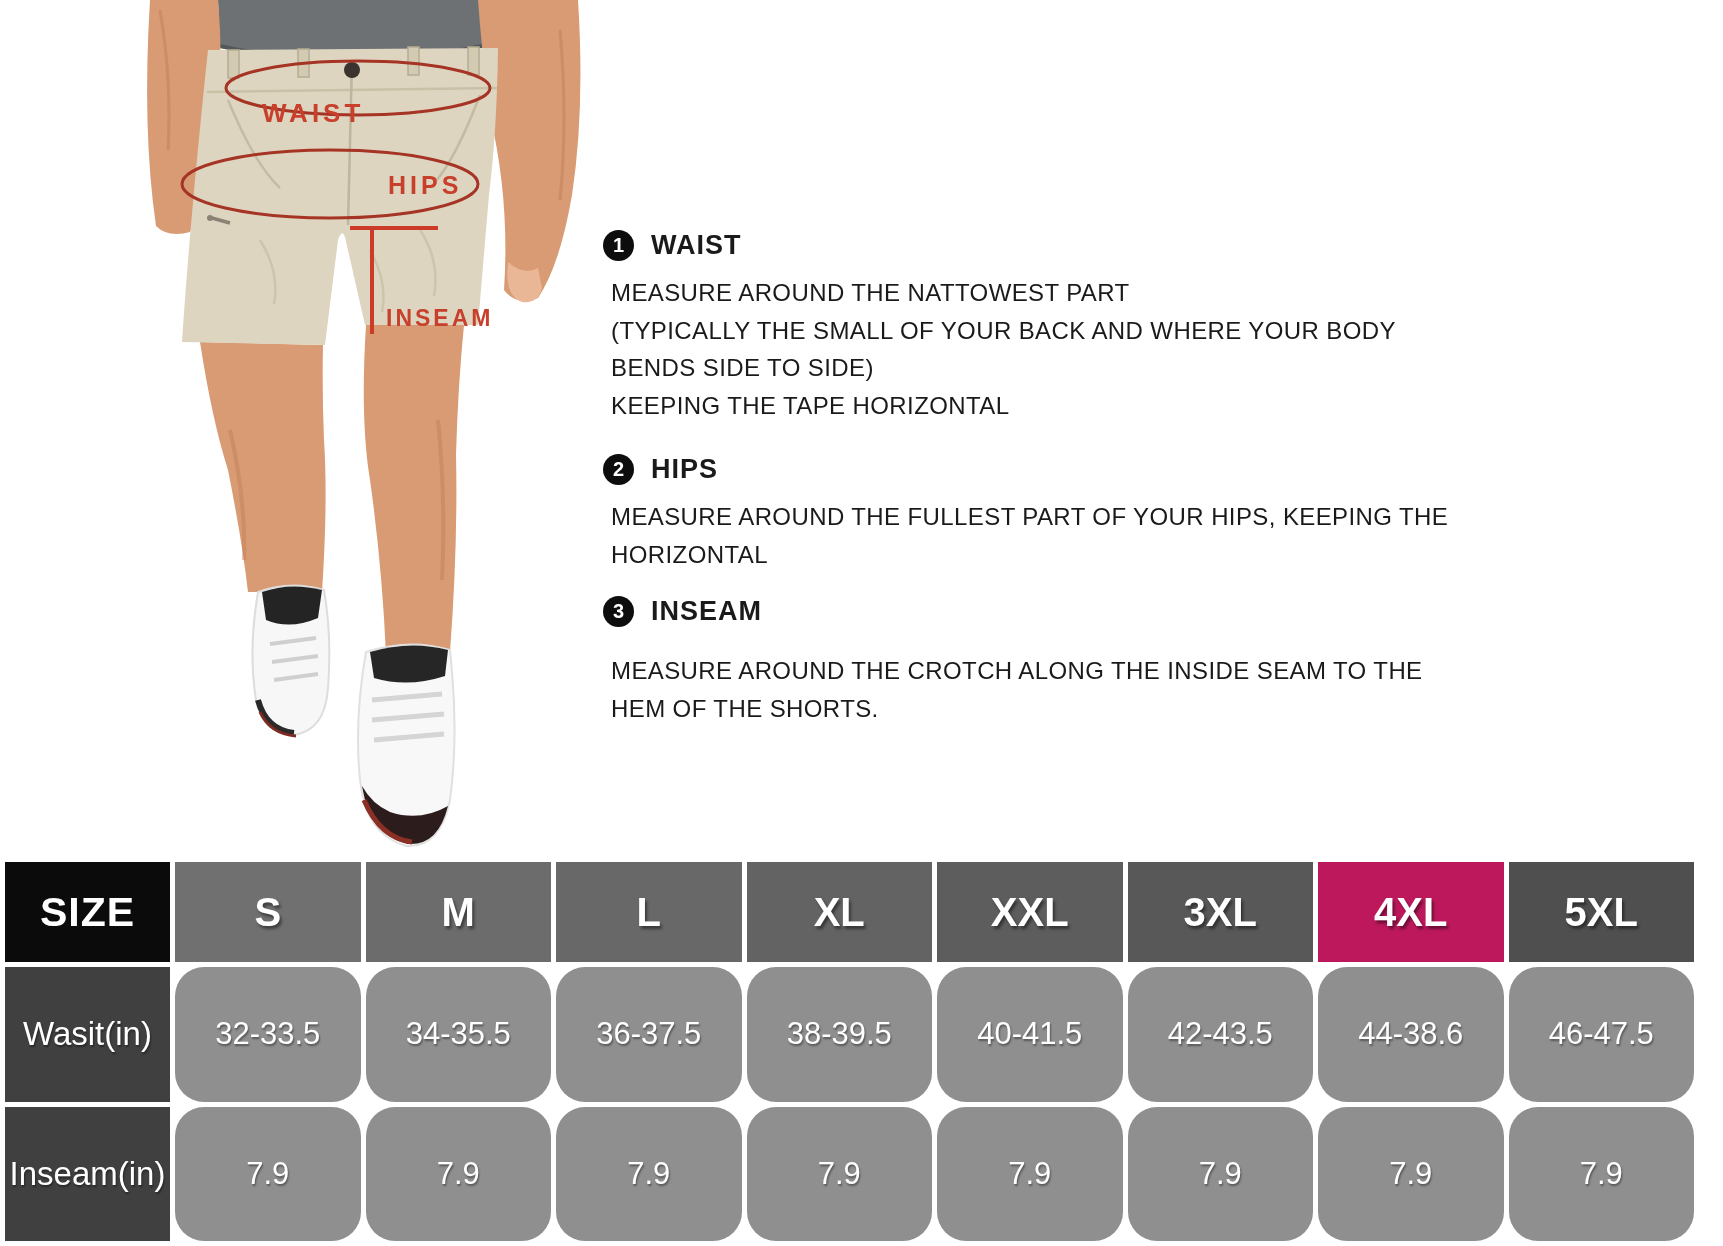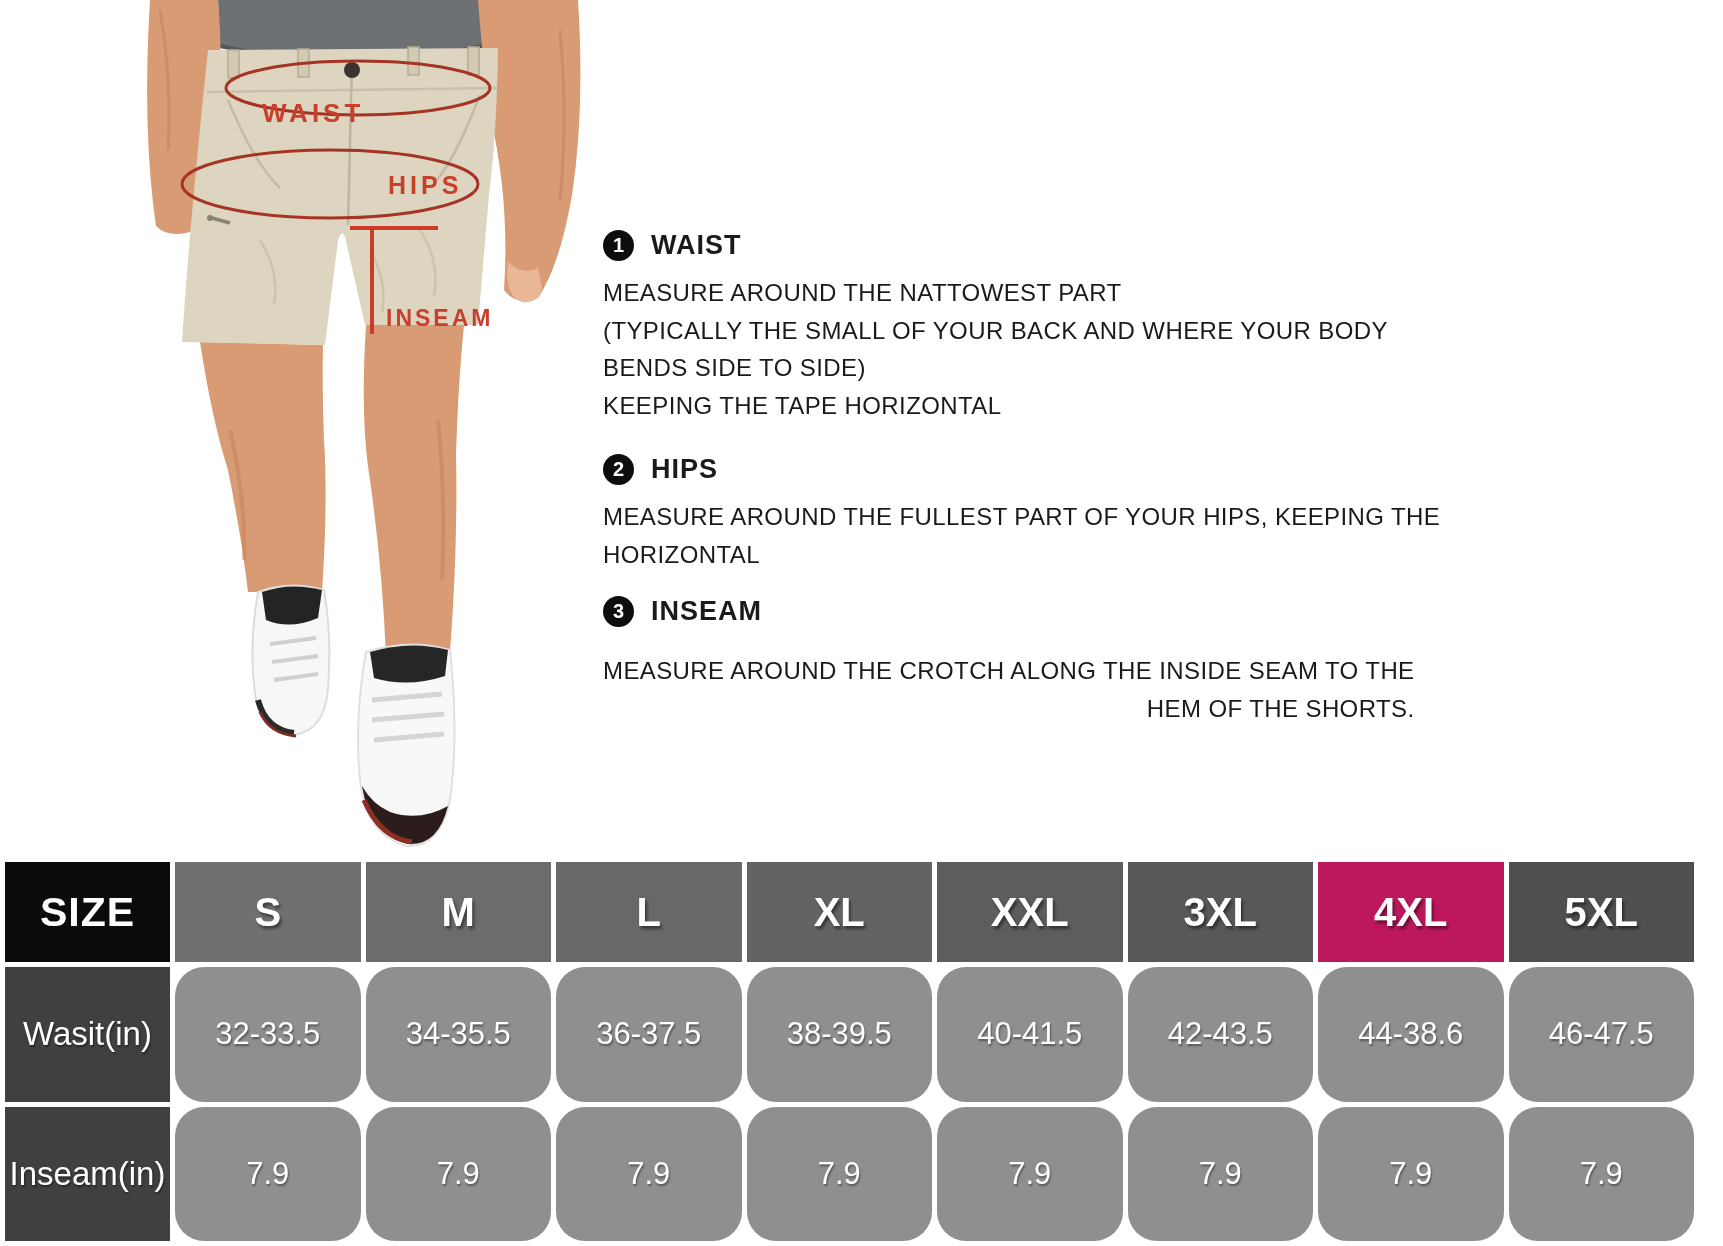--- a/index.html
+++ b/index.html
@@ -19,22 +19,22 @@
   .sec1 { top:0; }
   .sec2 { top:224px; }
   .sec3 { top:366px; }
   .inst-head { display:flex; align-items:center; gap:17px; height:34px; }
   .badge {
     width:31px; height:31px; border-radius:50%; background:#0d0d0d; color:#fff;
     display:flex; align-items:center; justify-content:center;
     font-size:20px; font-weight:bold; flex:0 0 auto;
   }
   .inst-title { font-size:27px; font-weight:bold; letter-spacing:1px; }
-  .inst-lines { margin-top:12px; }
-  .sec3 .inst-lines { margin-top:24px;text-align:right; }
+  .inst-lines { margin-top:12px;margin-left:8px; }
+  .sec3 .inst-lines { margin-top:24px; }
   .inst-line { font-size:24px; line-height:37.5px; letter-spacing:0.4px; white-space:nowrap; }
 
   
   #size-table {
     position:absolute; left:0; top:857px; width:1699px; height:389px;
     border-collapse:separate; border-spacing:5px; table-layout:fixed;
     background:#ffffff;
   }
   #size-table th, #size-table td {
     text-align:center; vertical-align:middle; color:#ffffff; overflow:hidden;

